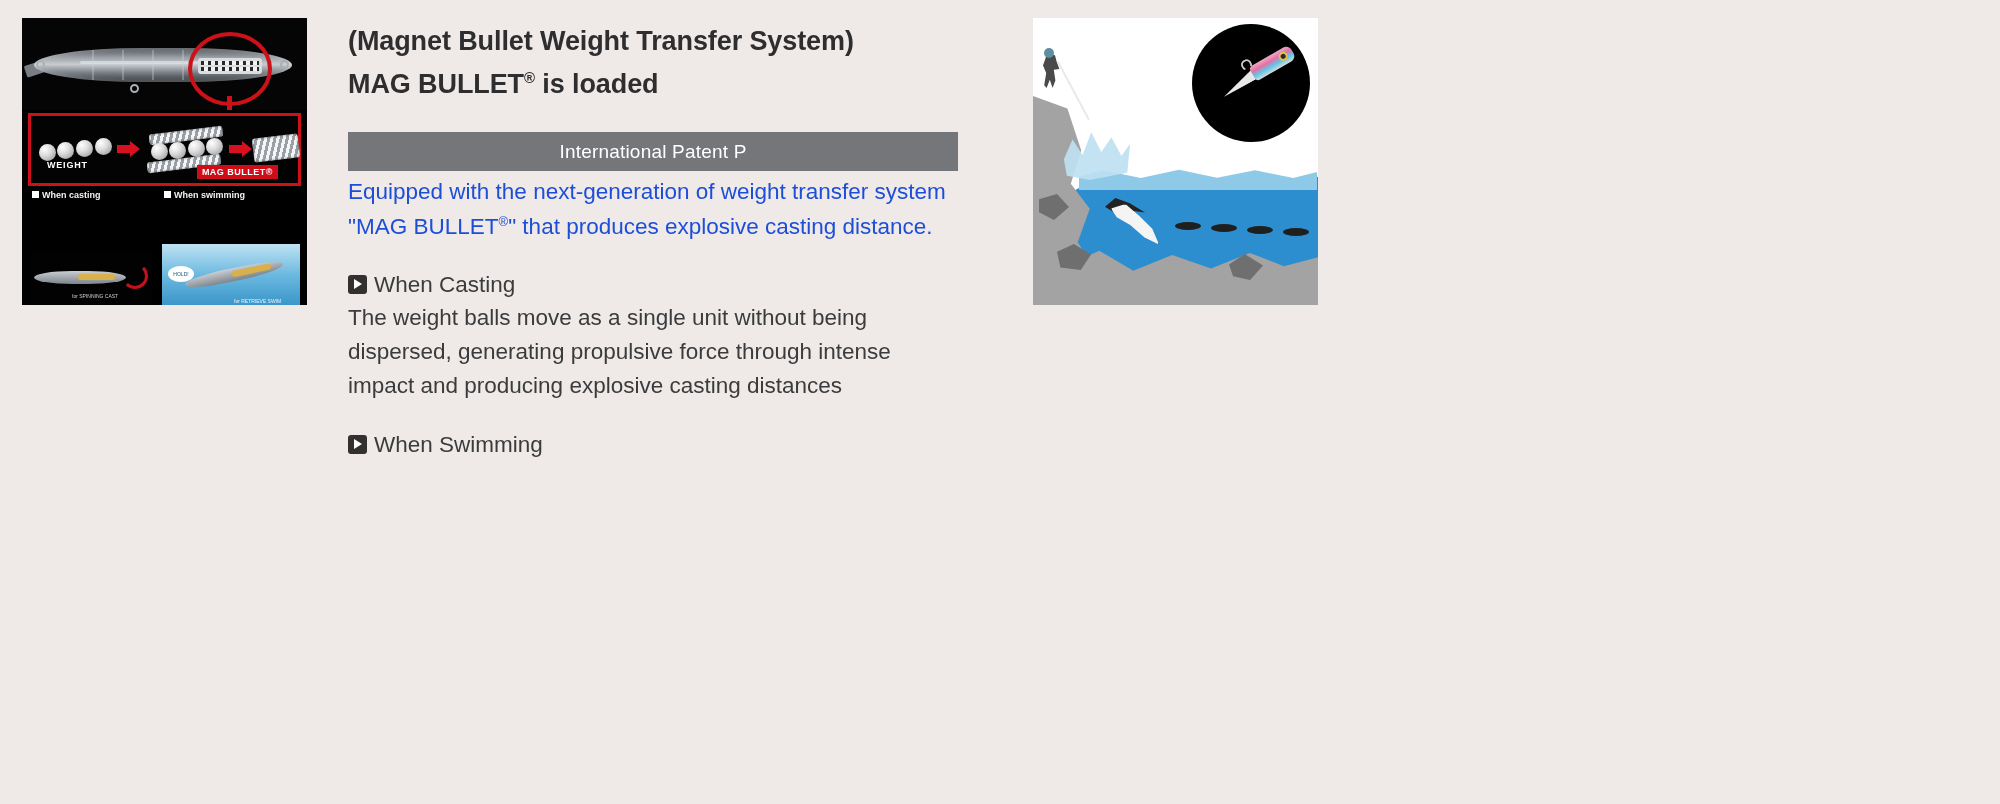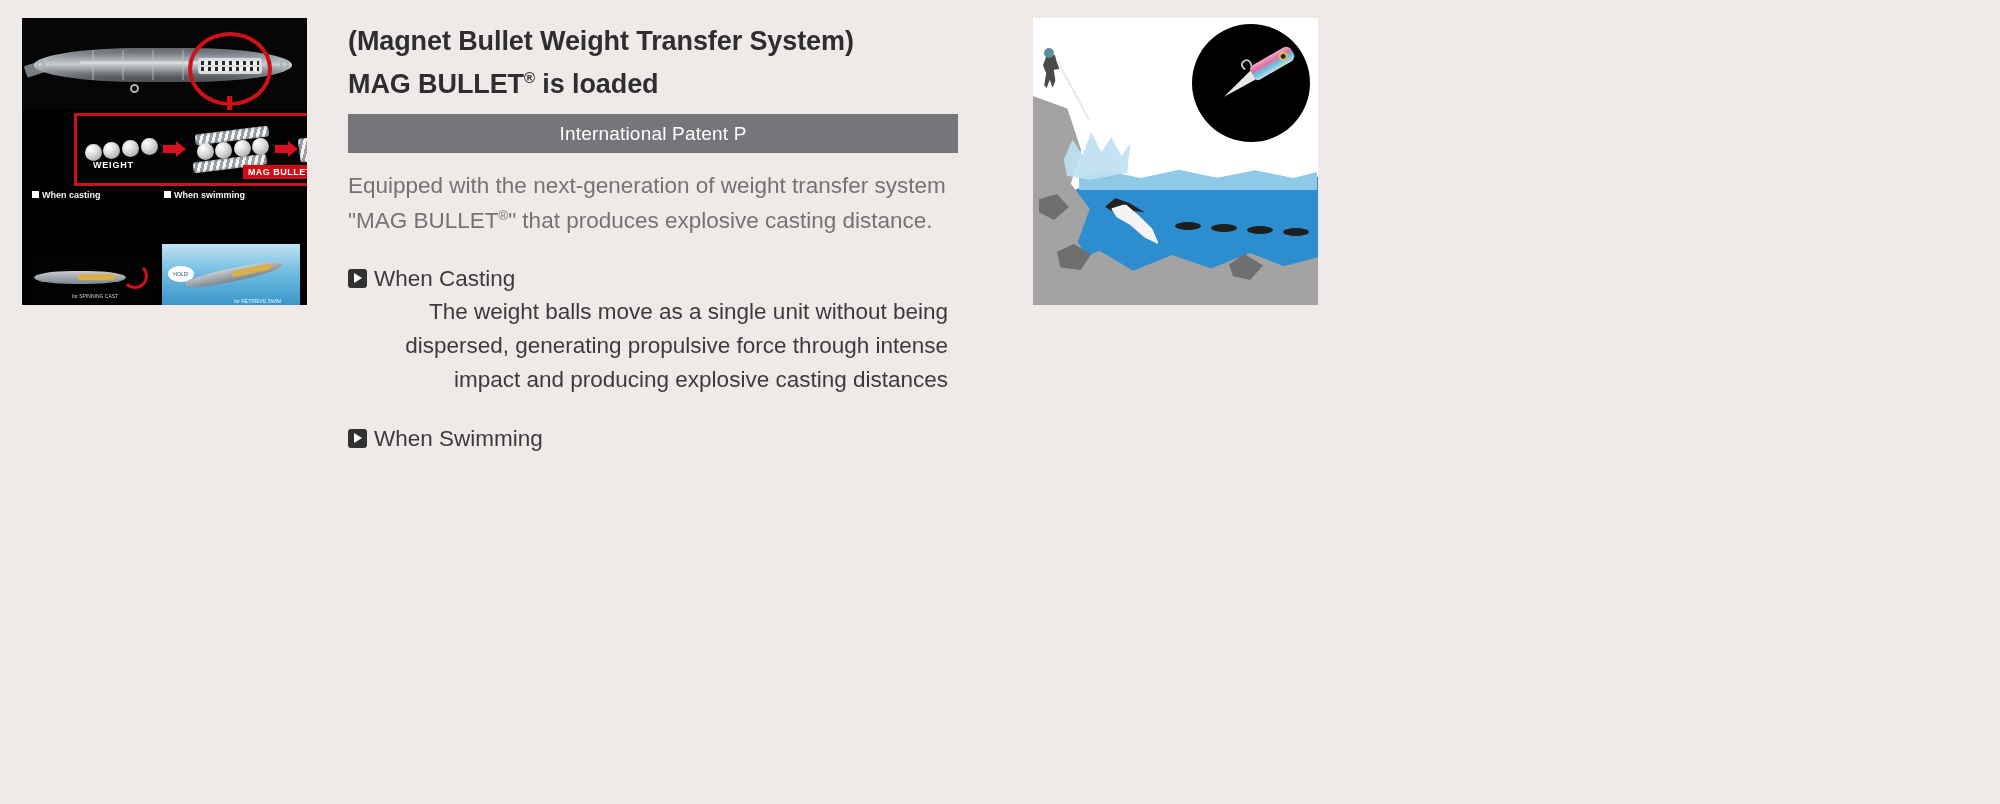--- a/index.html
+++ b/index.html
@@ -106,21 +106,20 @@
     border-top: 11px solid #cc1118;
   }
 
   
   .mag-panel {
     position: absolute;
     left: 6px; top: 95px;
     width: 273px; height: 73px;
     border: 3px solid #cc1118;
     background: #030303;
-    margin-left: 46px;
   }
   .ball {
     position: absolute;
     width: 17px; height: 17px;
     border-radius: 50%;
     background: radial-gradient(circle at 33% 30%, #ffffff 0%, #dcdcdc 40%, #8e8e8e 100%);
   }
   .weight-label {
     position: absolute;
     left: 16px; top: 44px;
@@ -241,35 +240,35 @@
     font-weight: bold;
     color: #2e2e30;
     line-height: 1.6;
     letter-spacing: -0.1px;
   }
   .headline sup {
     font-size: 15px;
     vertical-align: super;
   }
   .patent-bar {
-    margin-top: 8px;
+    margin-top: 26px;
     width: 610px;
     height: 39px;
     background: #75767a;
     color: #ffffff;
     font-size: 19px;
     display: flex;
     align-items: center;
     justify-content: center;
     letter-spacing: .2px;
   }
   .body-text {
-    margin-top: 16px;
+    margin-top: 4px;
     font-size: 22.5px;
-    color: #737373;
+    color: #1d4ed8;
     line-height: 1.52;
     max-width: 600px;
   }
   .body-text sup { font-size: 13px; vertical-align: super; }
 
   .sub-block { margin-top: 26px; }
   .sub-head {
     display: flex;
     align-items: center;
     font-size: 22.5px;
@@ -292,21 +291,20 @@
     left: 6px; top: 4px;
     border-top: 5.5px solid transparent;
     border-bottom: 5.5px solid transparent;
     border-left: 8px solid #ffffff;
   }
   .sub-body {
     font-size: 22.5px;
     color: #3b3b3d;
     line-height: 1.52;
     max-width: 600px;
-    text-align: right;
   }
 
   
   .fig-right {
     position: absolute;
     left: 1033px;
     top: 18px;
     width: 285px;
     height: 287px;
     background: #ffffff;

